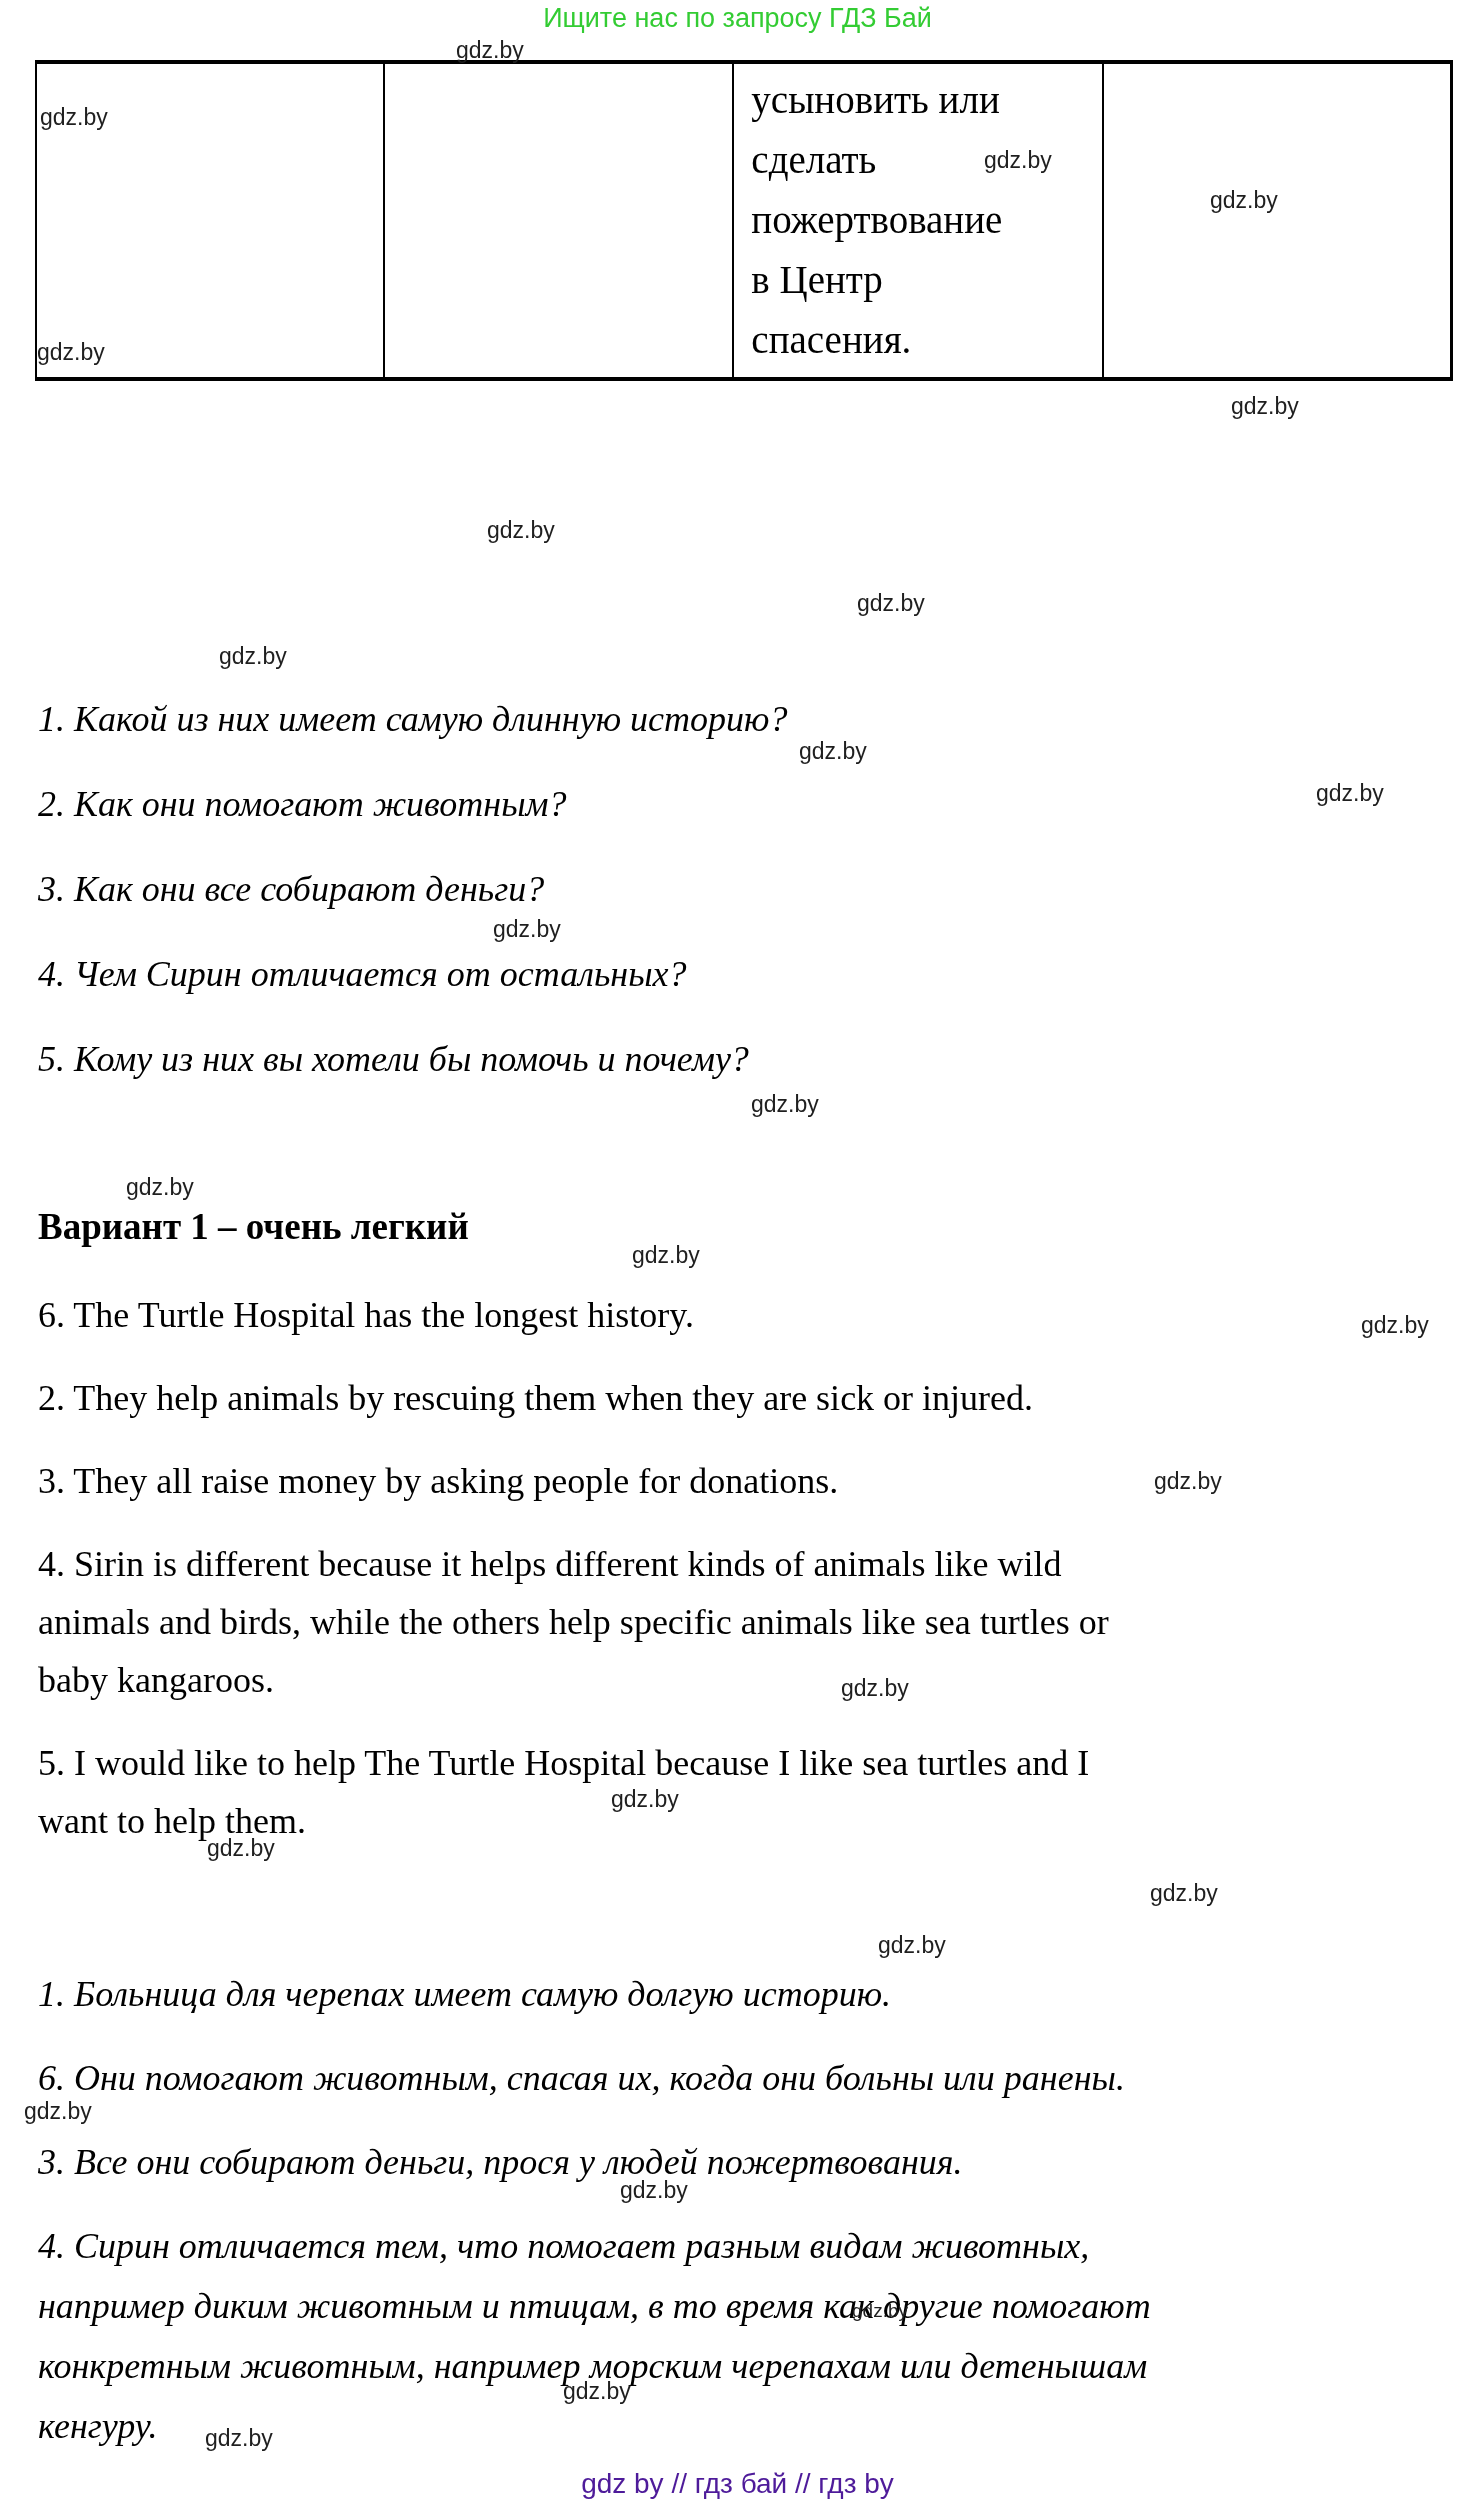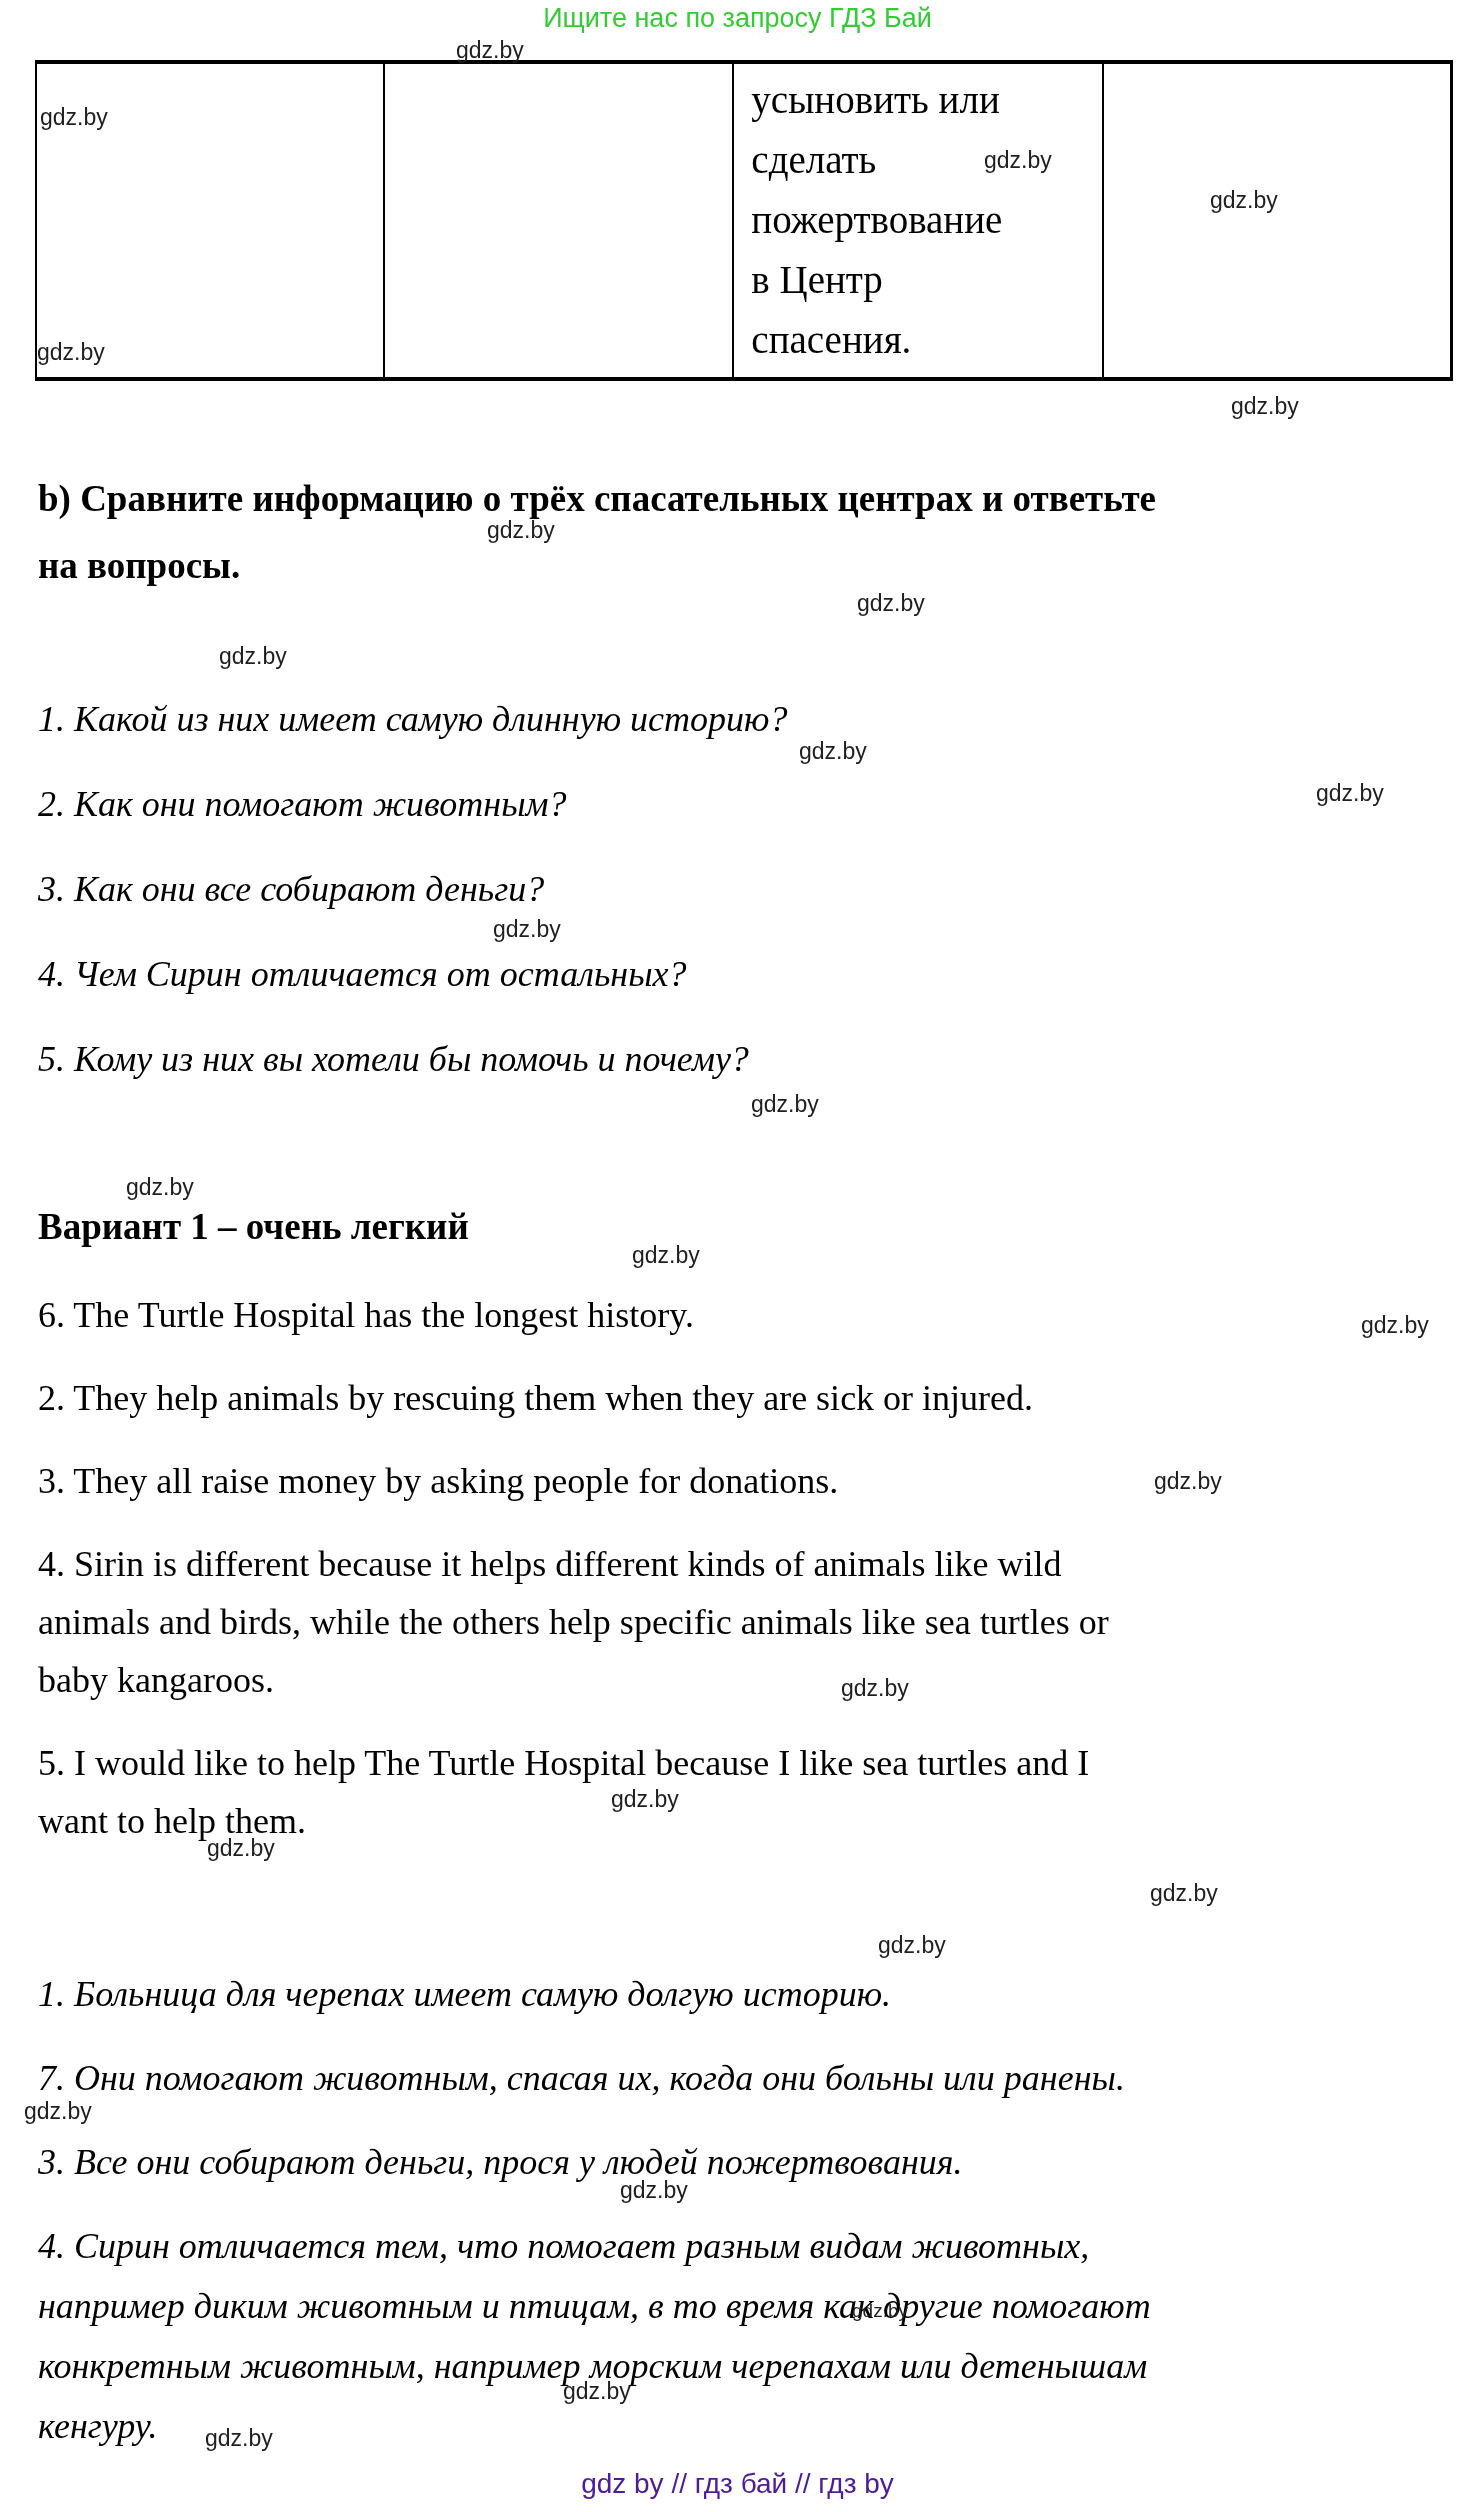--- a/index.html
+++ b/index.html
@@ -143,22 +143,20 @@
         <td class="adopt-cell">усыновить или
 сделать
 пожертвование
 в Центр
 спасения.</td>
         <td></td>
       </tr>
     </tbody>
   </table>
 
-  <h2 class="task-heading">b) Сравните информацию о трёх спасательных центрах и ответьте
-на вопросы.</h2>
 
   <div class="questions">
     <div class="question">1. Какой из них имеет самую длинную историю?</div>
     <div class="question">2. Как они помогают животным?</div>
     <div class="question">3. Как они все собирают деньги?</div>
     <div class="question">4. Чем Сирин отличается от остальных?</div>
     <div class="question">5. Кому из них вы хотели бы помочь и почему?</div>
   </div>
 
   <h2 class="variant-heading">Вариант 1 – очень легкий</h2>
@@ -169,21 +167,21 @@
     <p class="answer">3. They all raise money by asking people for donations.</p>
     <p class="answer">4. Sirin is different because it helps different kinds of animals like wild
 animals and birds, while the others help specific animals like sea turtles or
 baby kangaroos.</p>
     <p class="answer">5. I would like to help The Turtle Hospital because I like sea turtles and I
 want to help them.</p>
   </div>
 
   <div class="answers-ru">
     <p class="answer">1. Больница для черепах имеет самую долгую историю.</p>
-    <p class="answer">7. Они помогают животным, спасая их, когда они больны или ранены.</p>
+    <p class="answer">6. Они помогают животным, спасая их, когда они больны или ранены.</p>
     <p class="answer">3. Все они собирают деньги, прося у людей пожертвования.</p>
     <p class="answer">4. Сирин отличается тем, что помогает разным видам животных,
 например диким животным и птицам, в то время как другие помогают
 конкретным животным, например морским черепахам или детенышам
 кенгуру.</p>
   </div>
 
   <div class="page-footer">gdz by  //  гдз бай  //  гдз by</div>
 
 <span class="wm" style="left: 40px; top: 105px;">gdz.by</span>

